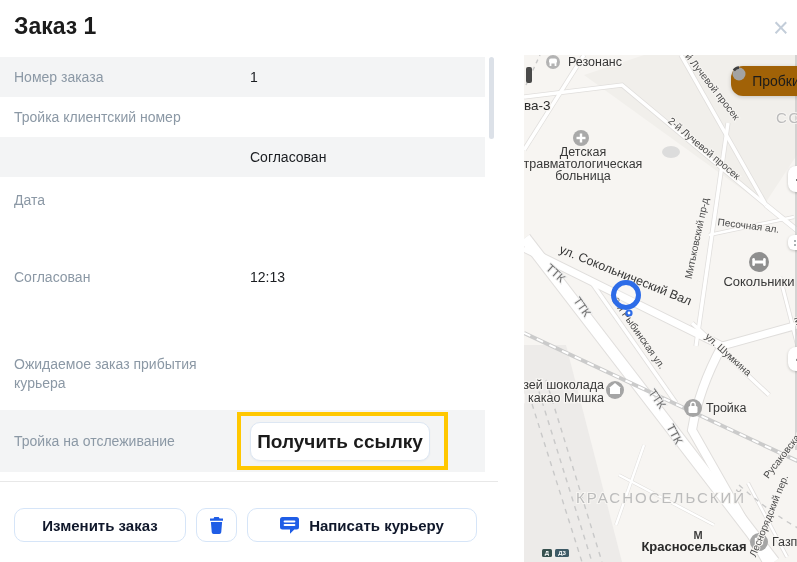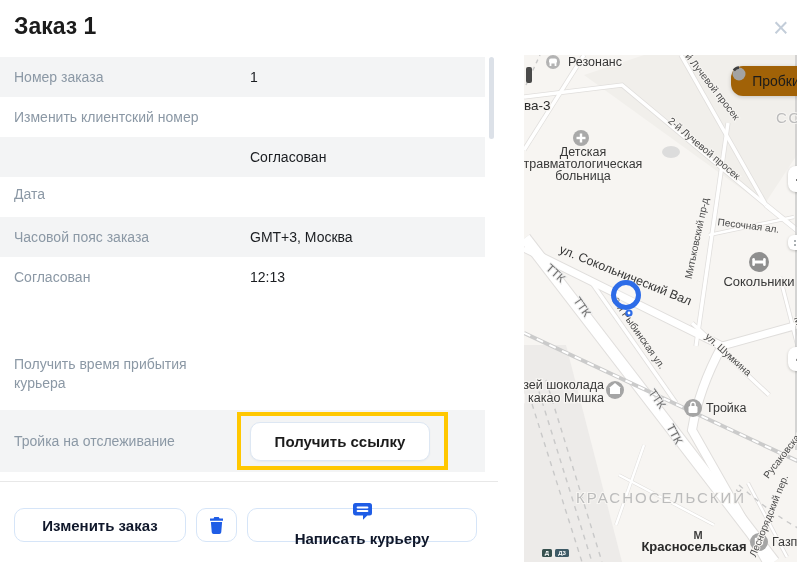--- a/index.html
+++ b/index.html
@@ -16,30 +16,30 @@
   .row { position:absolute; left:0; width:485px; display:flex; align-items:center;padding-left:28px; }
   .row.gray { background:#f3f4f5; }
   .rl { position:absolute; left:14px; width:225px; font-size:14px; line-height:19px; color:#8b98a5; }
   .rv { position:absolute; left:250px; font-size:14px; color:#1a1d21; }
   .scroll-thumb { position:absolute; left:489px; top:57px; width:5px; height:82px;
     background:#dce1e8; border-radius:3px; }
   .hl-frame { position:absolute; left:237px; top:412px; width:211px; height:58px;
     border:4px solid #ffc700; }
   .get-link-btn { position:absolute; left:250px; top:422px; width:180px; height:39px;
     background:#fff; border:1px solid #dde7f3; border-radius:10px;
-    font-family:inherit; font-size:15px; font-weight:bold; color:#1b1b1b; cursor:pointer;
+    font-family:inherit; font-size:19px; font-weight:bold; color:#1b1b1b; cursor:pointer;
     box-shadow:0 1px 2px rgba(60,80,120,.06); }
   .footer-sep { position:absolute; left:0; top:481px; width:498px; height:1px; background:#e8e8e8; }
   .fbtn { position:absolute; top:508px; height:34px; background:#fff;
     border:1px solid #d6e5f8; border-radius:10px; font-family:inherit; font-size:15px;
     font-weight:bold; color:#0f172a; cursor:pointer;
     display:flex; align-items:center; justify-content:center; gap:10px; }
   .fbtn-edit { left:14px; width:172px; }
   .fbtn-del  { left:196px; width:41px; }
-  .fbtn-msg  { left:247px; width:230px;flex-direction:column; }
+  .fbtn-msg  { left:247px; width:230px; }
   
   .map { position:absolute; left:524px; top:55px; width:299px; height:507px;
     overflow:hidden; background:#f7f5f2; cursor:grab; }
   .map svg { position:absolute; left:0; top:0; }
   text.ml-b { font-size:12.5px; fill:#383838; paint-order:stroke; stroke:#f7f5f2; stroke-width:2.5px; }
   text.ml-s { font-size:10px; fill:#4a4a4a; paint-order:stroke; stroke:#f7f5f2; stroke-width:2px; }
   text.ttk  { font-size:11.5px; fill:#6e6e6e; paint-order:stroke; stroke:#ededed; stroke-width:2px; }
   text.district { font-size:15px; fill:#bcbcbc; letter-spacing:2px; paint-order:stroke; stroke:#f7f5f2; stroke-width:2px; }
   text.dark { font-size:13px; fill:#2a2a2a; font-weight:bold; paint-order:stroke; stroke:#f7f5f2; stroke-width:2.5px; }
   text.mglyph { font-size:11px; fill:#3f3f3f; font-weight:bold; }
@@ -66,40 +66,36 @@
 <div class="app">
 
   <div class="title">Заказ 1</div>
   <div class="close-x">×</div>
 
   <div class="row gray" style="top:57px;height:40px">
     <div class="rl">Номер заказа</div>
     <div class="rv">1</div>
   </div>
   <div class="row" style="top:97px;height:40px">
-    <div class="rl">Изменить клиентский номер</div>
+    <div class="rl">Тройка клиентский номер</div>
     <div class="rv"></div>
   </div>
   <div class="row gray" style="top:137px;height:40px">
     <div class="rv">Согласован</div>
   </div>
-  <div class="row" style="top:174px;height:40px">
+  <div class="row" style="top:180px;height:40px">
     <div class="rl">Дата</div>
     <div class="rv"></div>
-  </div>
-  <div class="row gray" style="top:217px;height:40px">
-    <div class="rl">Часовой пояс заказа</div>
-    <div class="rv">GMT+3, Москва</div>
   </div>
   <div class="row" style="top:257px;height:40px">
     <div class="rl">Согласован</div>
     <div class="rv">12:13</div>
   </div>
   <div class="row" style="top:337px;height:73px">
-    <div class="rl">Получить время прибытия курьера</div>
+    <div class="rl">Ожидаемое заказ прибытия курьера</div>
     <div class="rv"></div>
   </div>
   <div class="row gray" style="top:410px;height:62px">
     <div class="rl">Тройка на отслеживание</div>
   </div>
 
   <div class="hl-frame"></div>
   <button class="get-link-btn">Получить ссылку</button>
 
   <div class="scroll-thumb"></div>

